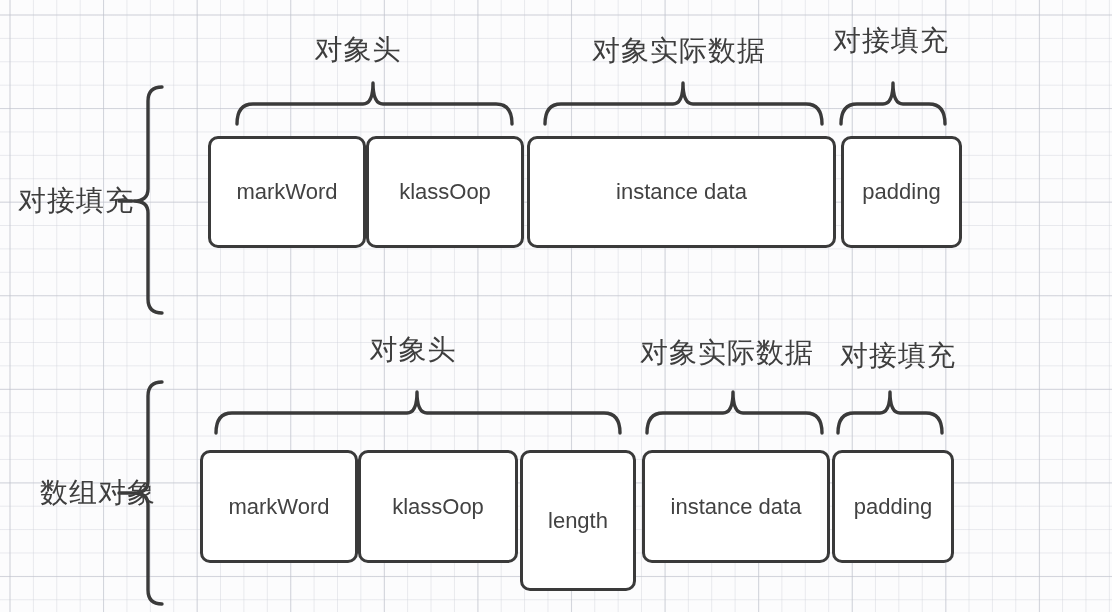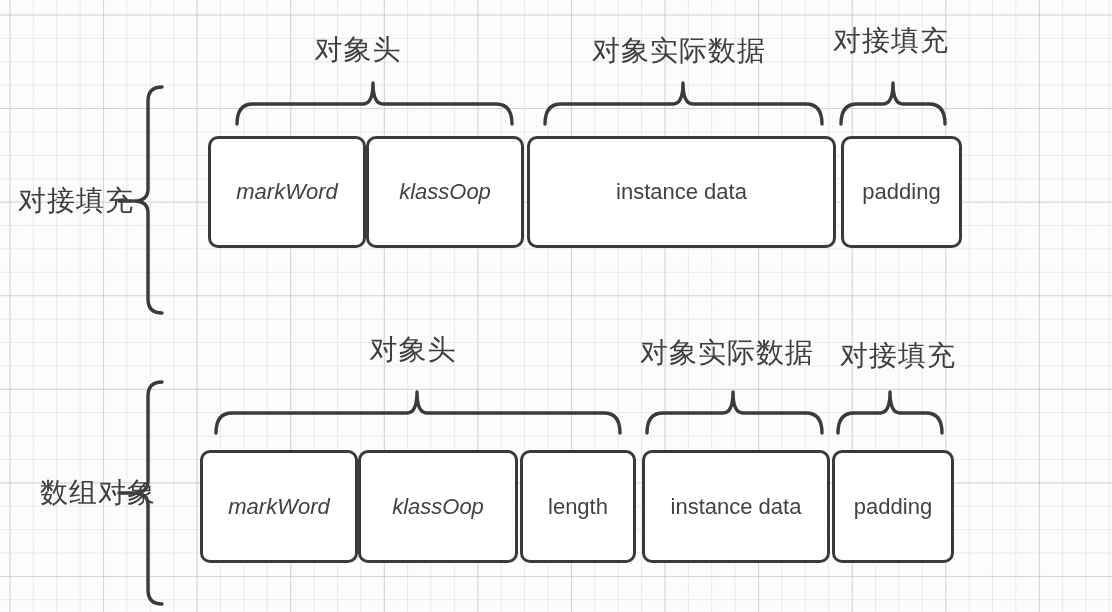--- a/index.html
+++ b/index.html
@@ -40,21 +40,21 @@
     box-sizing: border-box;
     background: #ffffff;
     border: 3.5px solid #3a3a3a;
     display: flex;
     align-items: center;
     justify-content: center;
     font-size: 22px;
     color: #424242;
     white-space: nowrap;
   }
-  .r10 { border-radius: 10px; font-style: italic; }
+  .r10 { border-radius: 10px; }
   .r6  { border-radius: 10px; }
   .glabel, .slabel {
     position: absolute;
     transform: translate(-50%, -50%);
     font-size: 28px;
     color: #3e3e3e;
     white-space: nowrap;
     letter-spacing: 1px;
   }
 </style>
@@ -89,17 +89,17 @@
   <div class="cell r6" style="left:527px; top:136px; width:309px; height:112px;">instance data</div>
   <div class="cell r6" style="left:841px; top:136px; width:121px; height:112px;">padding</div>
 
   <div class="slabel" style="left:82px; top:493px;margin-left:16px;">数组对象</div>
   <div class="glabel" style="left:413px; top:350px;">对象头</div>
   <div class="glabel" style="left:727px; top:353px;">对象实际数据</div>
   <div class="glabel" style="left:898px; top:356px;">对接填充</div>
 
   <div class="cell r10" style="left:200px; top:450px; width:158px; height:113px;">markWord</div>
   <div class="cell r10" style="left:358px; top:450px; width:160px; height:113px;">klassOop</div>
-  <div class="cell r6" style="left:520px; top:450px; width:116px; height:113px;">length</div>
+  <div class="cell r6" style="left:520px; top:450px; width:116px; height:141px;">length</div>
   <div class="cell r6" style="left:642px; top:450px; width:188px; height:113px;">instance data</div>
   <div class="cell r6" style="left:832px; top:450px; width:122px; height:113px;">padding</div>
 
 </div>
 
 </body></html>

